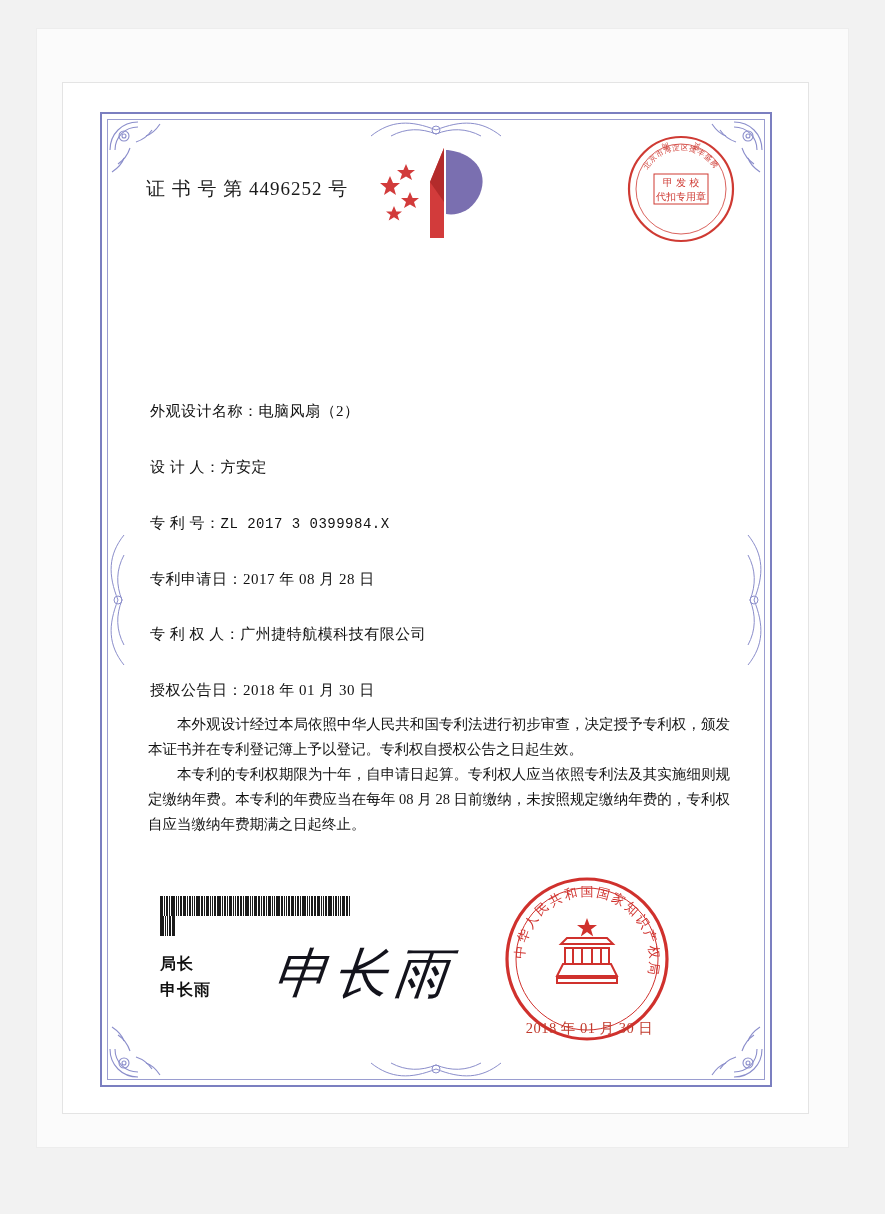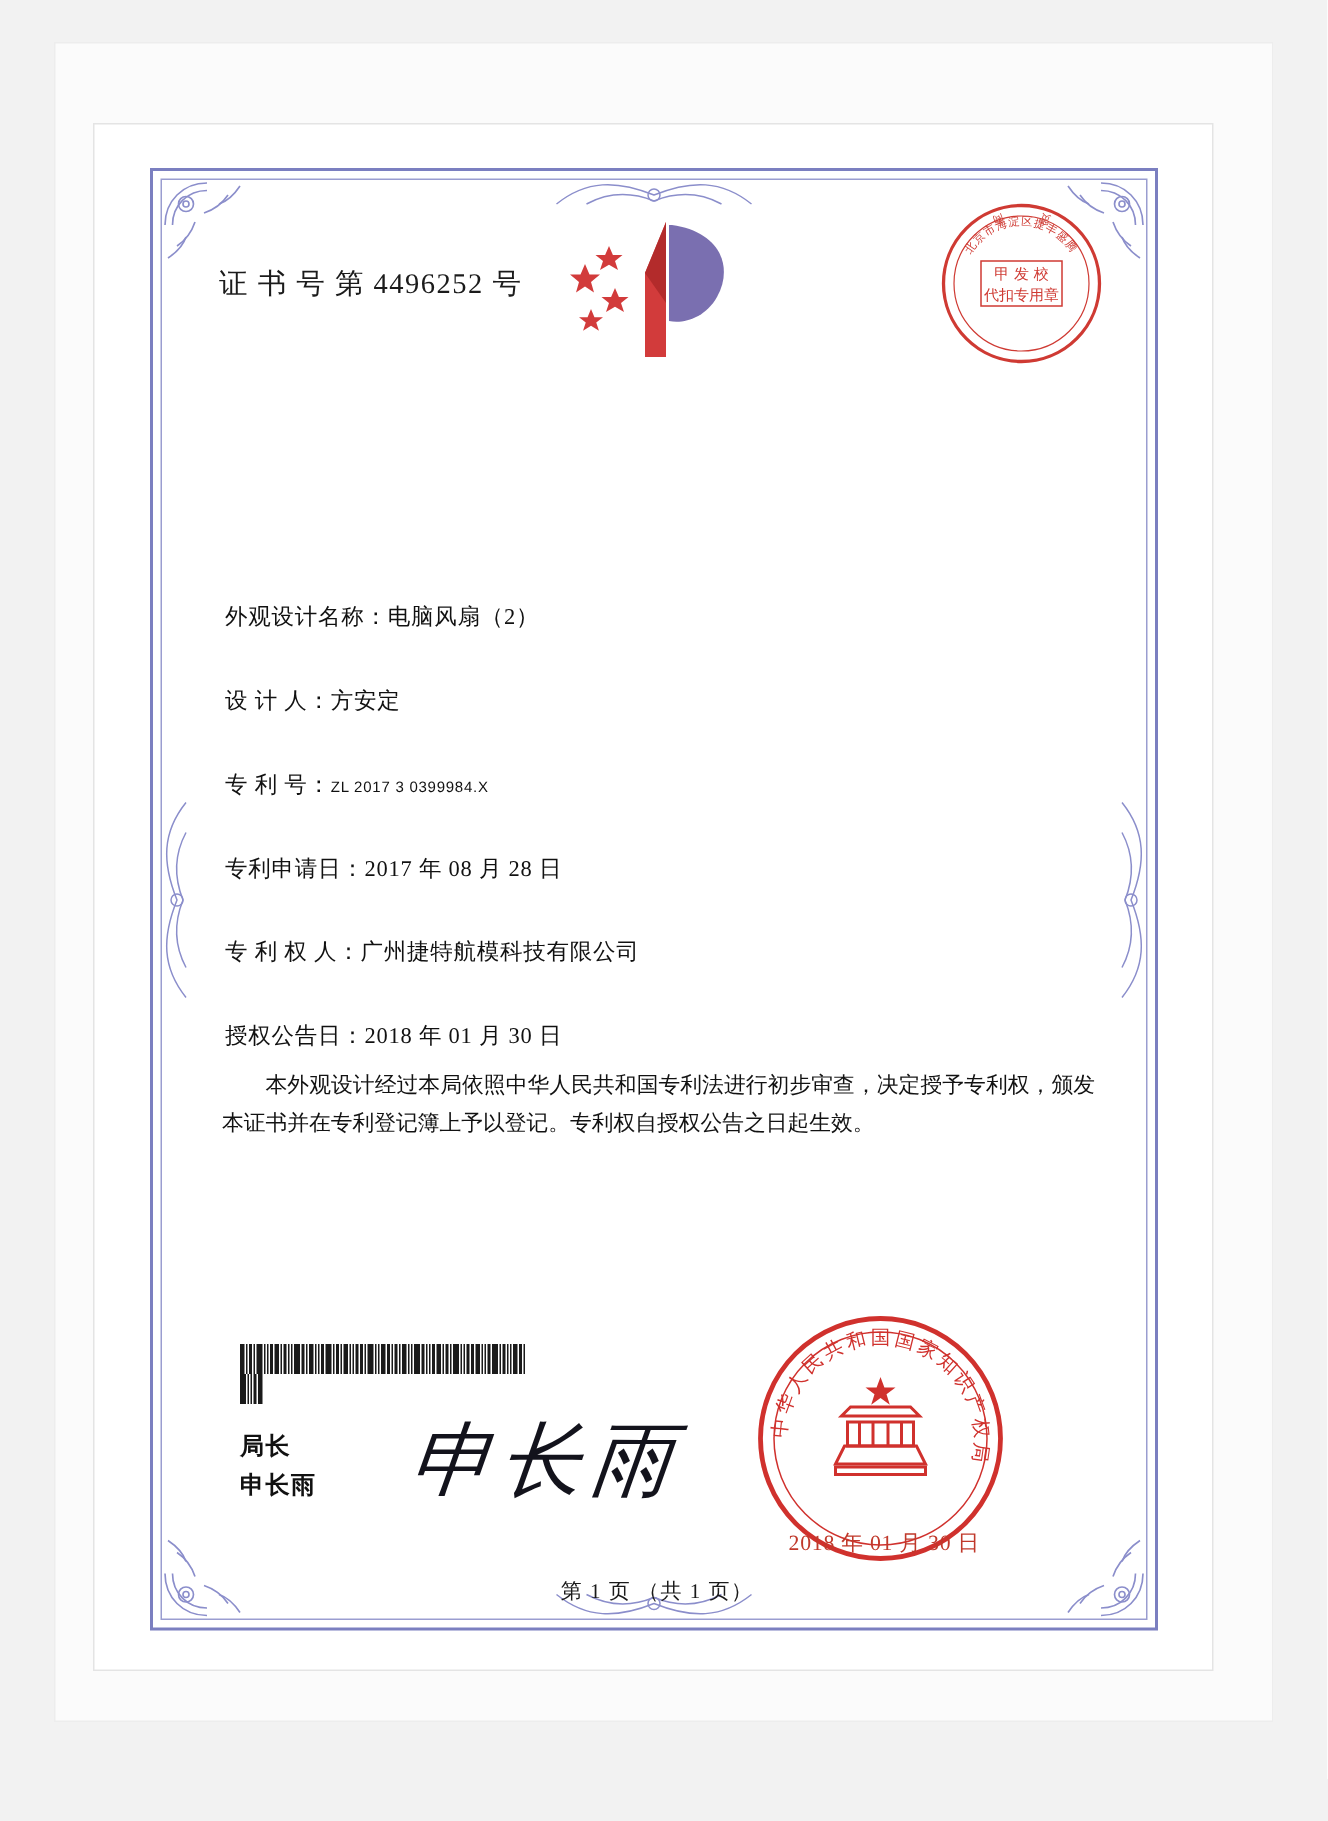--- a/index.html
+++ b/index.html
@@ -129,21 +129,21 @@
 
   .field {
     position: absolute;
     left: 48px;
     font-size: 15px;
     color: #111111;
     white-space: nowrap;
   }
   .field .lbl { letter-spacing: 0.5px; }
   .field .val { letter-spacing: 0.5px; }
-  .mono { font-family: Liberation Sans, sans-serif; font-size: 10px; }
+  .mono { font-family: Liberation Mono, monospace; font-size: 14px; }
 
   #f-name   { top: 288px; }
   #f-design { top: 344px; }
   #f-patno  { top: 400px; }
   #f-appdat { top: 456px; }
   #f-owner  { top: 511px; }
   #f-grant  { top: 567px; }
 
   #paras {
     position: absolute;
@@ -389,20 +389,21 @@
       </div>
       <div class="field" id="f-owner">
         <span class="lbl">专  利  权  人：</span><span class="val">广州捷特航模科技有限公司</span>
       </div>
       <div class="field" id="f-grant">
         <span class="lbl">授权公告日：</span><span class="val">2018 年 01 月 30 日</span>
       </div>
 
       <div id="paras">
         <p>本外观设计经过本局依照中华人民共和国专利法进行初步审查，决定授予专利权，颁发本证书并在专利登记簿上予以登记。专利权自授权公告之日起生效。</p>
+        <p>本专利的专利权期限为十年，自申请日起算。专利权人应当依照专利法及其实施细则规定缴纳年费。本专利的年费应当在每年 08 月 28 日前缴纳，未按照规定缴纳年费的，专利权自应当缴纳年费期满之日起终止。</p>
       </div>
 
       <div id="barcode"><span style="width: 3px;"></span><span style="width: 1px;"></span><span style="width: 2px;"></span><span style="width: 1px;"></span><span style="width: 4px;"></span><span style="width: 1px;"></span><span style="width: 1px;"></span><span style="width: 2px;"></span><span style="width: 3px;"></span><span style="width: 1px;"></span><span style="width: 2px;"></span><span style="width: 1px;"></span><span style="width: 1px;"></span><span style="width: 4px;"></span><span style="width: 2px;"></span><span style="width: 1px;"></span><span style="width: 3px;"></span><span style="width: 1px;"></span><span style="width: 1px;"></span><span style="width: 2px;"></span><span style="width: 4px;"></span><span style="width: 1px;"></span><span style="width: 2px;"></span><span style="width: 1px;"></span><span style="width: 3px;"></span><span style="width: 1px;"></span><span style="width: 1px;"></span><span style="width: 2px;"></span><span style="width: 2px;"></span><span style="width: 1px;"></span><span style="width: 4px;"></span><span style="width: 1px;"></span><span style="width: 1px;"></span><span style="width: 3px;"></span><span style="width: 2px;"></span><span style="width: 1px;"></span><span style="width: 2px;"></span><span style="width: 1px;"></span><span style="width: 3px;"></span><span style="width: 1px;"></span><span style="width: 1px;"></span><span style="width: 4px;"></span><span style="width: 2px;"></span><span style="width: 1px;"></span><span style="width: 1px;"></span><span style="width: 2px;"></span><span style="width: 3px;"></span><span style="width: 1px;"></span><span style="width: 2px;"></span><span style="width: 1px;"></span><span style="width: 4px;"></span><span style="width: 1px;"></span><span style="width: 1px;"></span><span style="width: 2px;"></span><span style="width: 2px;"></span><span style="width: 3px;"></span><span style="width: 1px;"></span><span style="width: 1px;"></span><span style="width: 2px;"></span><span style="width: 4px;"></span><span style="width: 1px;"></span><span style="width: 2px;"></span><span style="width: 1px;"></span><span style="width: 1px;"></span><span style="width: 3px;"></span><span style="width: 2px;"></span><span style="width: 1px;"></span><span style="width: 4px;"></span><span style="width: 1px;"></span><span style="width: 1px;"></span><span style="width: 2px;"></span><span style="width: 3px;"></span></div>
 
       <div id="sig-label">局长</div>
       <div id="sig-name">申长雨</div>
       <div id="sig-hand">申长雨</div>
 
       <svg id="seal-main" viewBox="0 0 170 170">
         <g fill="none" stroke="#d0312d">
@@ -434,16 +435,15 @@
           <line x1="5" y1="-18" x2="5" y2="-2" stroke="#d0312d" stroke-width="2"></line>
           <line x1="14" y1="-18" x2="14" y2="-2" stroke="#d0312d" stroke-width="2"></line>
           <polygon points="-26,-22 26,-22 20,-28 -20,-28" fill="none" stroke="#d0312d" stroke-width="2"></polygon>
           <polygon points="0,-48 2.6,-41 10,-41 4,-36.5 6.2,-29.5 0,-34 -6.2,-29.5 -4,-36.5 -10,-41 -2.6,-41" fill="#d0312d"></polygon>
           <polygon points="-30,12 30,12 30,17 -30,17" fill="none" stroke="#d0312d" stroke-width="2"></polygon>
         </g>
       </svg>
 
       <div id="seal-date">2018 年 01 月 30 日</div>
 
-      <div id="page-foot">第 1 页 （共 1 页）</div>
     </div>
   </div>
 </div>
 
 </body></html>

